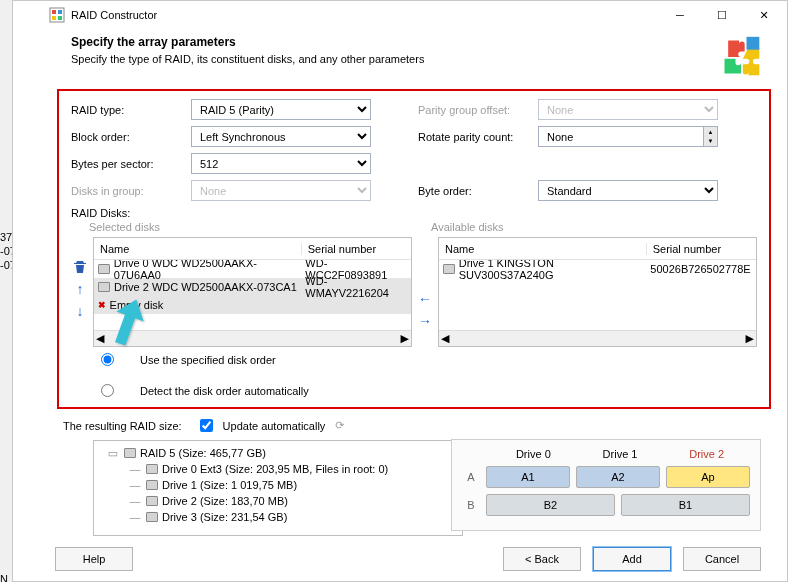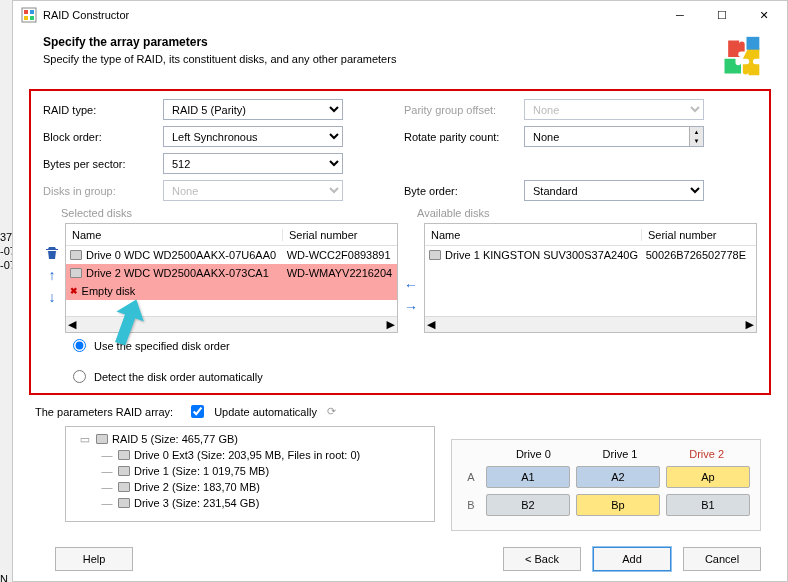--- a/index.html
+++ b/index.html
@@ -1,17 +1,17 @@
 <!DOCTYPE html>
 <html><head>
 <meta charset="utf-8">
 <style>
 * { box-sizing: border-box; margin: 0; padding: 0; font-family: "Segoe UI", Tahoma, sans-serif; font-size: 11px; color: #000; }
 body { background:#f0f0f0; width:788px; height:582px; overflow:hidden; position:relative; }
-.window { position:absolute; left:12px; top:0; width:776px; height:582px; background:#fff; border:1px solid #c7c7c7; }
+.window { position:absolute; left:12px; top:0; width:776px; height:582px; background:#fff; border:1px solid #c7c7c7;padding-left:28px; }
 .titlebar { height:28px; display:flex; align-items:center; justify-content:space-between; padding:0 2px 0 8px; }
 .titlebar .left { display:flex; align-items:center; gap:6px; }
 .titlebar .win-btns { display:flex; }
 .titlebar .win-btns div { width:42px; height:28px; display:flex; align-items:center; justify-content:center; }
 .header-section { padding:6px 24px 6px 30px; display:flex; justify-content:space-between; align-items:flex-start; }
 .header-section h1 { font-size:12px; font-weight:bold; margin-bottom:4px; }
 .header-section .sub { font-size:11px; }
 .puzzle svg { width:44px; height:44px; }
 .redbox { margin:2px 16px 0 16px; border:2px solid #d80000; padding:8px 12px 10px 12px; }
 .row { display:flex; align-items:center; margin-bottom:6px; gap:8px;}
@@ -25,32 +25,32 @@
 .spinner-wrap .spins div { flex:1; font-size:6px; display:flex; align-items:center; justify-content:center; cursor:pointer; }
 .raiddisks-label { margin:4px 0 2px 0; }
 .sublabel { color:#9a9a9a; margin:0 0 4px 18px; font-size:11px;}
 .disks-area { display:flex; gap:4px; }
 .disks-panel { flex:1; border:1px solid #bfbfbf; background:#fff; display:flex; flex-direction:column; height:110px;}
 .dp-header { display:flex; background:#fff; border-bottom:1px solid #e0e0e0; height:22px; align-items:center;}
 .dp-header div { padding:0 6px; font-size:11px; flex:1;}
 .dp-header div:first-child { flex:2; border-right:1px solid #e5e5e5;}
 .dp-body { flex:1; overflow:hidden;}
 .drow { display:flex; height:18px; align-items:center; padding:0 4px;}
-.drow.sel { background:#fca5a5; }
+.drow.sel { background:#e5e5e5; }
 .drow .c1 { flex:2; display:flex; align-items:center; gap:4px;}
 .drow .c2 { flex:1; padding-left:4px;}
 .drow .err-icon { color:#c00; font-weight:bold; font-size:9px;}
 .hd-icon { width:12px; height:10px; background:#d4d4d4; border:1px solid #888; border-radius:1px; display:inline-block;}
 .scrollbar { height:16px; background:#f0f0f0; border-top:1px solid #dcdcdc; display:flex; align-items:center; justify-content:space-between; padding:0 2px; font-size:8px; color:#666;}
 .side-icons { display:flex; flex-direction:column; gap:6px; padding-top:22px; align-items:center; width:18px;}
 .side-icons div { width:16px; height:16px; display:flex; align-items:center; justify-content:center; cursor:pointer; color:#2a5db0;}
 .trash-icon svg { width:14px;height:14px; }
 .transfer-arrows { display:flex; flex-direction:column; gap:6px; align-items:center; justify-content:center; width:18px; padding-top:32px;}
 .transfer-arrows div { color:#1a66d6; font-size:14px; cursor:pointer;}
-.radio-row { display:flex; align-items:center; gap:4px; margin:6px 0 0 30px;}
+.radio-row { display:flex; align-items:center; gap:22px; margin:6px 0 0 30px;}
 .radio-row input { margin-right:4px;}
 .result-row { display:flex; align-items:center; gap:18px; padding:10px 22px 4px 22px;}
 .update-row { display:flex; align-items:flex-end; gap:10px;}
 .refresh-icon { color:#9a9a9a; }
 .tree-panel { margin:4px 0 0 52px; width:370px; height:96px; border:1px solid #bfbfbf; background:#fff; padding:4px 6px; overflow:hidden;}
 .tree-panel .trow { height:16px; display:flex; align-items:center; gap:4px; font-size:11px;}
 .tree-panel .lvl1 { padding-left:6px;}
 .tree-panel .lvl2 { padding-left:28px;}
 .tree-panel .dash { color:#999; width:14px; text-align:center;}
 .layout-panel { position:absolute; right:26px; bottom:50px; width:310px; height:92px; border:1px solid #cfcfcf; background:#fbfbfb; padding:8px 10px;}
@@ -157,20 +157,21 @@
       <div class="col">
         <span class="lbl disabled">Disks in group:</span>
         <select class="combo disabled" disabled=""><option>None</option></select>
       </div>
       <div class="col">
         <span class="lbl">Byte order:</span>
         <select class="combo"><option>Standard</option></select>
       </div>
     </div>
 
+    <div class="raiddisks-label">RAID Disks:</div>
     <div style="display:flex; gap:4px;">
       <div style="flex:1;">
         <div class="sublabel">Selected disks</div>
       </div>
       <div style="width:18px;"></div>
       <div style="flex:1;">
         <div class="sublabel" style="margin-left:4px">Available disks</div>
       </div>
     </div>
 
@@ -249,21 +250,21 @@
       <input type="radio" name="ord" checked="" style="">
       <span>Use the specified disk order</span>
     </div>
     <div class="radio-row" style="margin-top:18px;">
       <input type="radio" name="ord" style="">
       <span>Detect the disk order automatically</span>
     </div>
   </div>
 
   <div class="result-row">
-    <span>The parameters RAID array:</span>
+    <span>The resulting RAID size:</span>
     <div class="update-row">
       <input type="checkbox" checked="" style="">
       <span>Update automatically</span>
       <span class="refresh-icon">⟳</span>
     </div>
   </div>
 
   <div class="tree-panel">
     <div class="trow lvl1">
         <span class="dash">▭</span>
@@ -300,21 +301,20 @@
     </div>
     <div class="layout-row">
       <div class="rowlbl">A</div>
       <div class="cell blue">A1</div>
       <div class="cell blue">A2</div>
       <div class="cell yellow">Ap</div>
     </div>
     <div class="layout-row">
       <div class="rowlbl">B</div>
       <div class="cell grey">B2</div>
-      <div class="cell yellow">Bp</div>
       <div class="cell grey">B1</div>
     </div>
   </div>
 
   <button class="help-btn">Help</button>
   <div class="footer-btns">
     <button>&lt; Back</button>
     <button class="add-btn">Add</button>
     <button>Cancel</button>
   </div>

